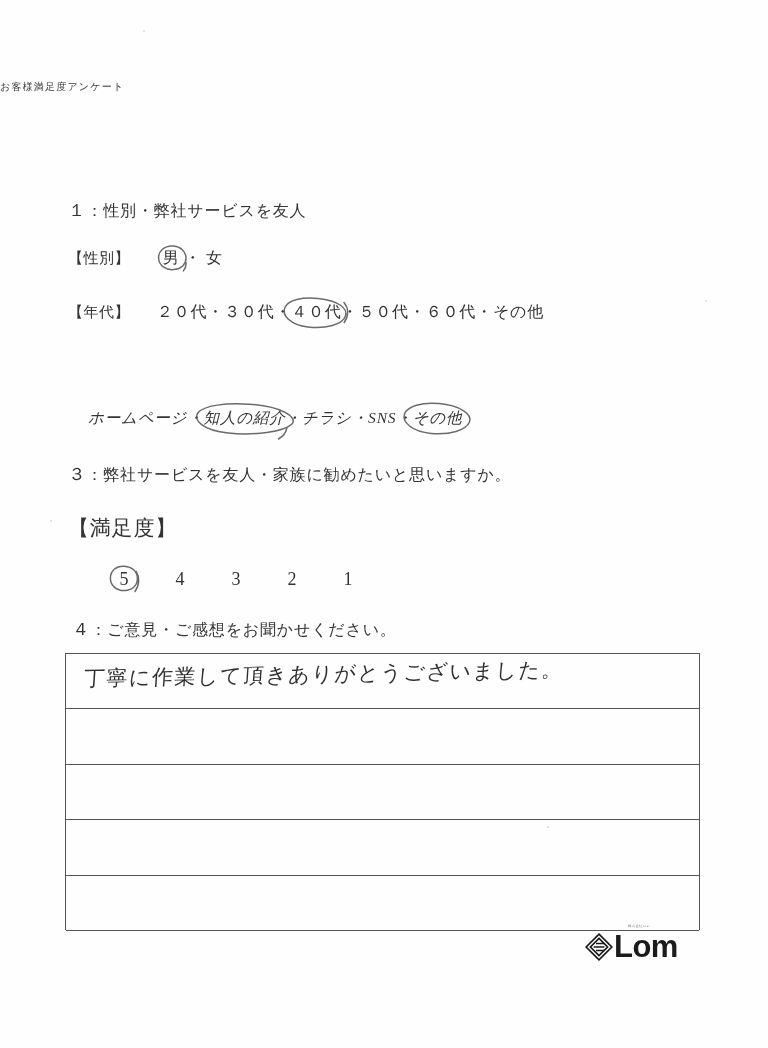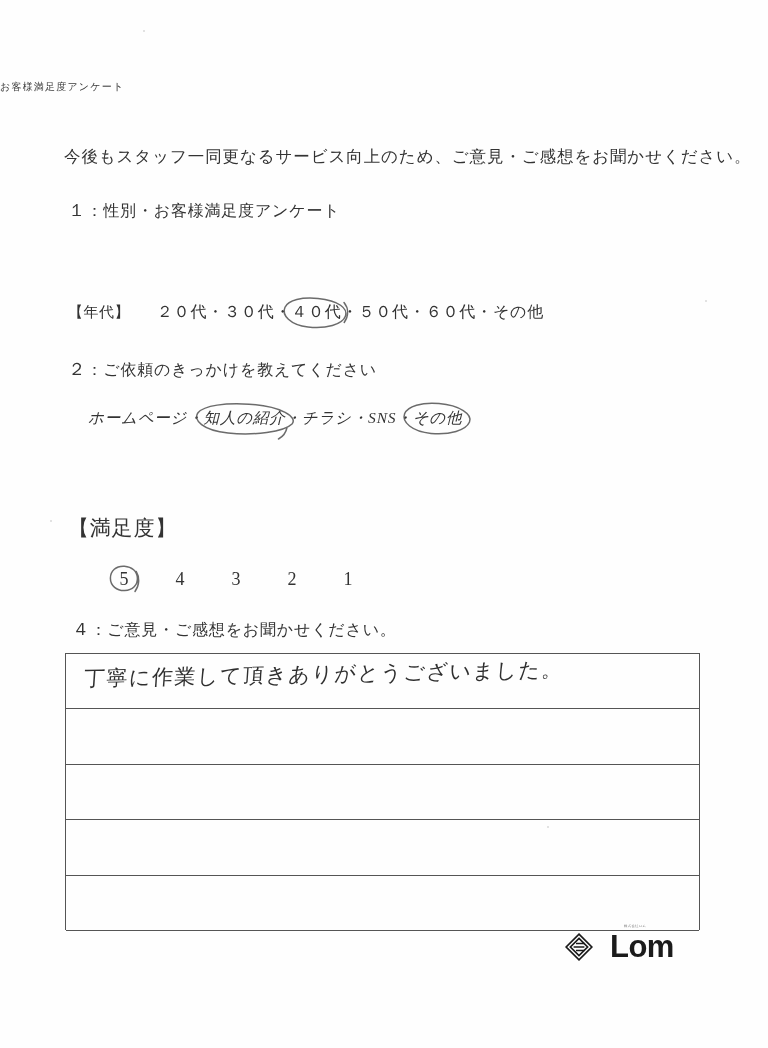--- a/index.html
+++ b/index.html
@@ -141,25 +141,25 @@
     letter-spacing: 1.5px;
     color: #1d1d1d;
     transform: rotate(-1.1deg) skewX(-5deg);
     white-space: nowrap;
     opacity: .92;
   }
 
   
   .logo {
     position: absolute;
-    left: 564px;
+    left: 584px;
     top: 932px;
     display: flex;
     align-items: flex-end;
-    gap: 16px;
+    gap: 0;
   }
   .logo-mark { width: 30px; height: 30px; display: block; }
   .logo-text-wrap { position: relative; }
   .logo-tagline {
     position: absolute;
     left: 14px;
     top: -8px;
     font-family: "Liberation Sans", sans-serif;
     font-size: 3.4px;
     letter-spacing: .3px;
@@ -184,54 +184,70 @@
     border-radius: 50%;
   }
 </style>
 </head>
 <body>
 
 <div class="page">
 
   <div class="doc-title">お客様満足度アンケート</div>
 
-  <div class="intro">今後もスタッフ一同更なるサービス向上のため、ご意見・ご感想をお聞かせください。</div>
 
   <div class="qline q1">
-    <span class="qnum">１</span><span>：</span><span>性別・お客様満足度アンケート</span>
-  </div>
-
+    <span class="qnum">１</span><span>：</span><span>性別・弊社サービスを友人</span>
+  </div>
+
+  <div class="qline gender">
+    <span class="bracket-label">【性別】</span>
+    <span class="opts">
+      <span class="opt" style="margin-left:18px;">
+        <span>男</span>
+        <span class="circle-mark" style="left:-7px; top:-4px;">
+          <svg width="34" height="28" viewBox="0 0 34 28">
+            <path d="M17.5 2.0 C 8.2 1.3, 2.2 7.4, 2.6 14.3 C 3.0 21.6, 9.8 26.2, 17.6 25.6 C 25.1 25.0, 30.4 20.4, 30.0 13.6 C 29.7 7.4, 24.6 2.6, 17.5 2.0 Z M 29.6 16.5 C 30.6 20.2, 30.0 23.6, 27.4 26.9"></path>
+          </svg>
+        </span>
+      </span>
+      <span>・</span>
+      <span class="opt">
+        <span>女</span>
+      </span>
+    </span>
+  </div>
 
   <div class="qline age">
     <span class="bracket-label">【年代】</span>
     <span class="opts" style="margin-left:22px;">
       <span class="opt"><span>２０代</span></span><span>・</span><span class="opt"><span>３０代</span></span><span>・</span><span class="opt"><span>４０代</span><span class="circle-mark" style="left:-9px; top:-6px;">
         <svg width="70" height="34" viewBox="0 0 70 34">
           <path d="M36 2.4 C 20 1.0, 6.5 3.6, 3.0 11.2 C -0.6 19.0, 8.0 29.0, 26.0 31.0 C 44.0 33.0, 60.5 28.6, 63.5 20.0 C 66.0 12.8, 57.0 4.4, 36 2.4 Z M 62.0 6.5 C 66.5 12.0, 67.0 19.5, 62.2 26.5"></path>
         </svg>
       </span></span><span>・</span><span class="opt"><span>５０代</span></span><span>・</span><span class="opt"><span>６０代</span></span><span>・</span><span class="opt"><span>その他</span></span>
     </span>
   </div>
 
-  <div class="qline q2">
-    <span class="qnum">２</span><span>：</span><span>ご依頼のきっかけを教えてください</span>
-  </div>
 
   <div class="qline source" style="font-size:15.5px;">
     <span class="opt"><span>ホームページ</span></span><span>・</span><span class="opt"><span>知人の紹介</span><span class="circle-mark" style="left:-10px; top:-6px;">
       <svg width="108" height="34" viewBox="0 0 108 34">
         <path d="M55 2.2 C 32 0.8, 10 3.2, 4.0 10.8 C -1.5 18.0, 9.0 28.4, 34 31.0 C 60 33.6, 90 30.0, 98 22.0 C 104 15.6, 88 4.2, 55 2.2 Z M 93 25.5 C 92.0 30.5, 89.0 34.5, 84.5 37.0"></path>
       </svg>
     </span></span><span>・</span><span class="opt"><span>チラシ</span></span><span>・</span><span class="opt"><span>SNS</span></span><span>・</span><span class="opt"><span>その他</span><span class="circle-mark" style="left:-11px; top:-7px;">
       <svg width="72" height="36" viewBox="0 0 72 36">
         <path d="M37 2.5 C 20 1.0, 5.5 5.0, 2.6 12.8 C -0.4 21.0, 10.0 30.6, 29 32.4 C 48 34.2, 64 29.2, 67.5 21.0 C 70.6 13.6, 58 4.2, 37 2.5 Z"></path>
       </svg>
     </span></span>
   </div>
 
+  <div class="qline q3">
+    <span class="qnum">３</span><span>：</span><span>弊社サービスを友人・家族に勧めたいと思いますか。</span>
+  </div>
 
   <div class="qline satlabel">【満足度】</div>
 
   <div class="scale">
     <span class="num">
       <span>5</span>
       <span class="circle-mark" style="left:12px; top:-5px;">
         <svg width="34" height="30" viewBox="0 0 34 30">
           <path d="M16.5 2.2 C 8.0 1.6, 2.4 7.0, 2.4 14.2 C 2.4 21.6, 8.8 27.0, 16.8 26.6 C 24.6 26.2, 29.8 21.0, 29.4 14.0 C 29.0 7.2, 24.0 2.7, 16.5 2.2 Z M 28.2 7.5 C 31.6 13.0, 31.8 20.8, 27.0 27.5"></path>
         </svg>

